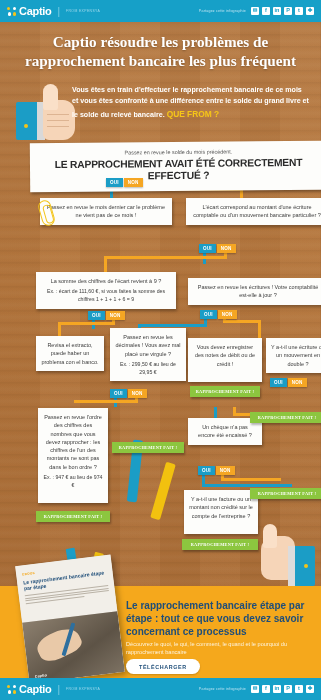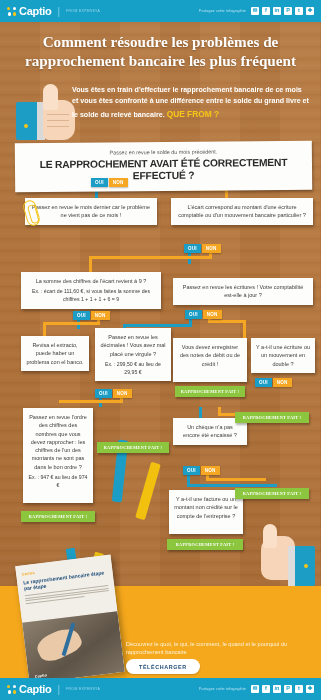--- a/index.html
+++ b/index.html
@@ -90,21 +90,21 @@
   .thumb .up {
     position:absolute; left:27px; top:0; width:15px; height:26px;
     background:#fae0c8; border-radius:8px 8px 3px 3px;
   }
   .thumb .ln {
     position:absolute; left:31px; width:22px; height:1px;
     background:rgba(190,140,100,0.45);
   }
 
   
-  .flow { position:absolute; left:3px; top:140px; width:290px; height:420px; z-index:9; }
+  .flow { position:absolute; left:18px; top:140px; width:290px; height:420px; z-index:9; }
 
   
   .ln-b { position:absolute; background:#1b9dc6; }
   .ln-y { position:absolute; background:#f5a623; }
 
   
   .card {
     position:absolute; background:#fdfdfb;
     box-shadow:1px 2px 3px rgba(0,0,0,0.32);
     color:#3b3b3b; text-align:center;
@@ -263,21 +263,21 @@
       <span class="sico">f</span>
       <span class="sico">in</span>
       <span class="sico">P</span>
       <span class="sico">t</span>
       <span class="sico">✚</span>
     </div>
   </div>
 
   <div class="wood"></div>
 
-  <div class="title">Comment résoudre les problèmes de rapprochement  bancaire les plus fréquent</div>
+  <div class="title">Captio résoudre les problèmes de rapprochement  bancaire les plus fréquent</div>
 
   <div class="thumb">
     <div class="sleeve"></div>
       <div class="cuff"></div>
       <div class="dot"></div>
     <div class="fist"></div>
       <div class="up"></div>
     <div class="ln" style="top:30px"></div>
     <div class="ln" style="top:36px"></div>
     <div class="ln" style="top:42px"></div>
@@ -442,20 +442,21 @@
           <i style="width:70%"></i>
         </div>
     </div>
     <div class="eb-photo">
       <div class="hand"></div>
         <div class="pen2"></div>
       <div class="eb-logo">Captio</div>
     </div>
   </div>
 
+  <div class="cta-title">Le rapprochement bancaire étape par étape : tout ce que vous devez savoir concernant ce processus</div>
   <div class="cta-sub">Découvrez le quoi, le qui, le comment, le quand et le pourquoi du rapprochement bancaire</div>
   <button class="dl-btn">TÉLÉCHARGER</button>
 
   <div class="bar bottom">
     <div class="logo">
       <span class="logo-mark">
           <i></i>
           <i></i>
           <i></i>
           <i></i>

